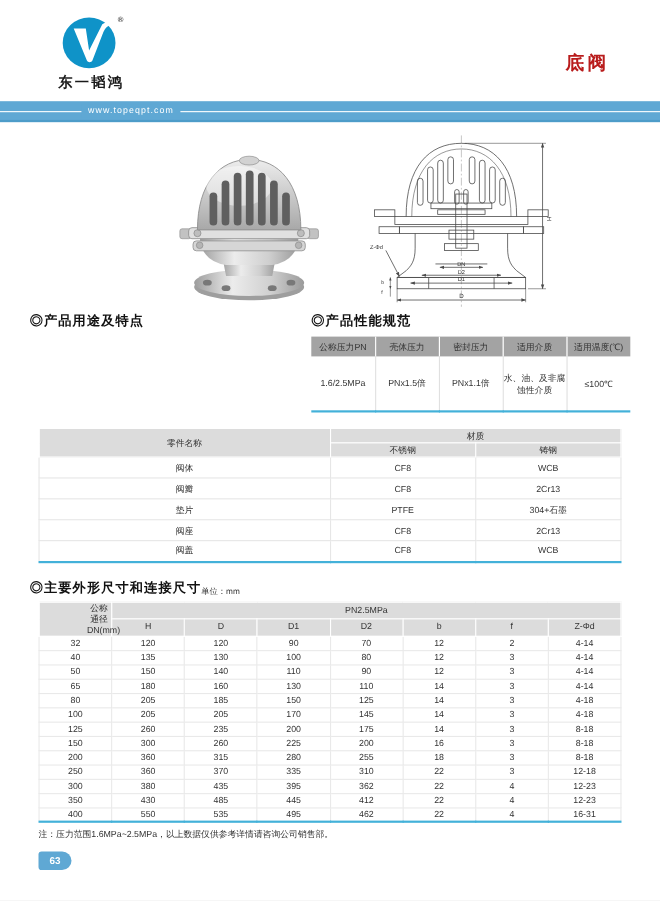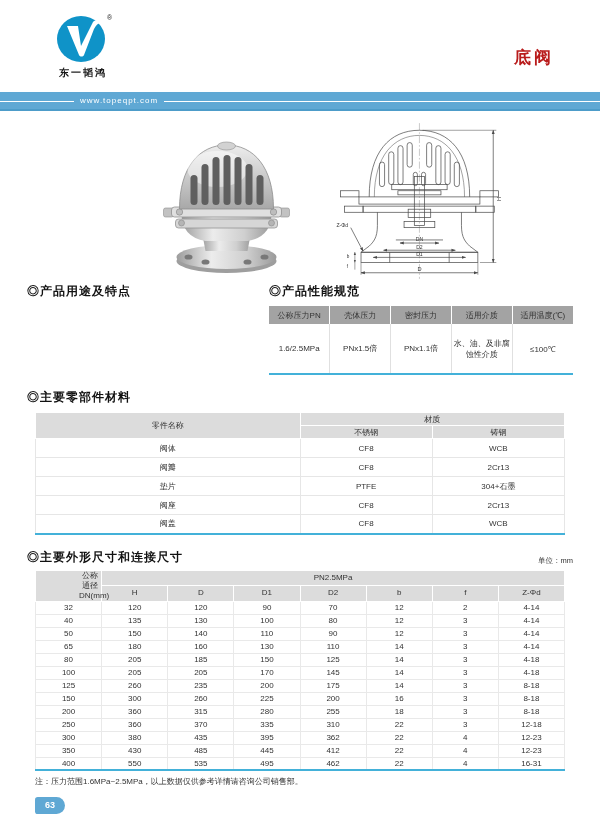--- a/index.html
+++ b/index.html
@@ -3,38 +3,38 @@
 <meta charset="utf-8">
 <style>
   * { margin:0; padding:0; box-sizing:border-box; }
   body { background:#9a9a9a; font-family:"Liberation Sans", sans-serif; }
   .page { width:600px; height:819px; background:#ffffff; margin:0 auto; position:relative; overflow:hidden; }
 
   
   .hdr { height:92px; position:relative; }
   .logo-block { position:absolute; left:40px; top:12px; width:86px; text-align:center; }
   .logo-mark { display:block; margin:0 auto; }
-  .brand-name { font-size:10px; font-weight:bold; color:#1a1a1a; letter-spacing:2px; margin-top:2px; }
+  .brand-name { font-size:13px; font-weight:bold; color:#1a1a1a; letter-spacing:2px; margin-top:2px; }
   .doc-title { position:absolute; right:46px; top:46px; font-size:17px; font-weight:bold; color:#b91c1c; letter-spacing:3px; }
 
   
   .banner { height:19px; background:#5fa8d4; border-bottom:2px solid #4d9cc9; position:relative; }
   .banner .rule { position:absolute; left:0; right:0; top:9px; height:1px; background:#ffffff; }
   .banner .site { position:absolute; left:74px; top:3px; background:#5fa8d4; padding:0 6px; color:#ffffff; font-size:8px; letter-spacing:1px; line-height:12px;text-align:center; }
 
   
   main { padding:0 27px; }
 
   .figures { height:170px; position:relative; }
   .valve-photo { position:absolute; left:112px; top:18px; }
   .valve-drawing { position:absolute; left:305px; top:8px; }
 
   .sec-title { font-size:12px; font-weight:bold; color:#111; letter-spacing:1px; }
 
-  .two-col { display:flex; gap:6px; margin-top:2px; }
+  .two-col { display:flex; gap:20px; margin-top:2px; }
   .col-left { width:236px; }
   .col-right { flex:1; }
   .desc { margin-top:4px; font-size:8.4px; line-height:11px; color:#333; text-align:justify; text-indent:17px; }
 
   table { border-collapse:collapse; table-layout:fixed; width:100%; }
   th, td { text-align:center; color:#333; font-weight:normal; }
 
   
   .perf-table { margin-top:6px; border-bottom:2px solid #43b1d9; }
   .perf-table th { background:#a3a3a3; font-size:8px; height:18px; border-left:1px solid #ffffff; }
@@ -44,21 +44,21 @@
 
   
   .sec-materials { margin-top:14px; }
   .mat-table { margin:6px 0 12px 8px; width:530px; border-bottom:2px solid #43b1d9; }
   .mat-table th { background:#dcdcdc; font-size:8px; height:13px; border:1px solid #ffffff; }
   .mat-table td { font-size:8px; height:19px; border:1px solid #e6e6e6; }
   .mat-col-name { width:50%; }
 
   
   .sec-dims { margin-top:14px; }
-  .dims-head { display:flex; justify-content:space-between; align-items:flex-end; }
+  .dims-head { display:flex; justify-content:flex-start; align-items:flex-end; }
   .unit-label { font-size:7.5px; color:#333; }
   .dims-table { margin:4px 0 0 8px; width:530px; border-bottom:2px solid #43b1d9; }
   .dims-table th { background:#dcdcdc; font-size:8px; height:13px; border:1px solid #ffffff; line-height:10px; }
   .dims-table td { font-size:8px; height:13px; padding:0; border:1px solid #e9e9e9; }
   .dn-head span { display:block;margin-left:43px; }
 
   .note { margin:5px 0 0 8px; font-size:8px; color:#333; }
 
   .page-badge { margin:10px 0 0 8px; width:30px; height:17px; background:#5fa8d4; color:#ffffff;
     font-size:9px; font-weight:bold; text-align:center; line-height:17px; border-radius:3px 9px 9px 3px; }
@@ -232,21 +232,20 @@
                 <td>PNx1.1倍</td>
                 <td>水、油、及非腐蚀性介质</td>
                 <td>≤100℃</td>
               </tr>
           </tbody>
         </table>
       </section>
     </div>
 
     <section class="sec-materials">
-      <h3 class="sec-title">◎主要零部件材料</h3>
       <table class="mat-table">
         <thead>
           <tr>
             <th class="mat-col-name" rowspan="2">零件名称</th>
             <th colspan="2">材质</th>
           </tr>
           <tr>
             <th>不锈钢</th>
             <th>铸钢</th>
           </tr>

